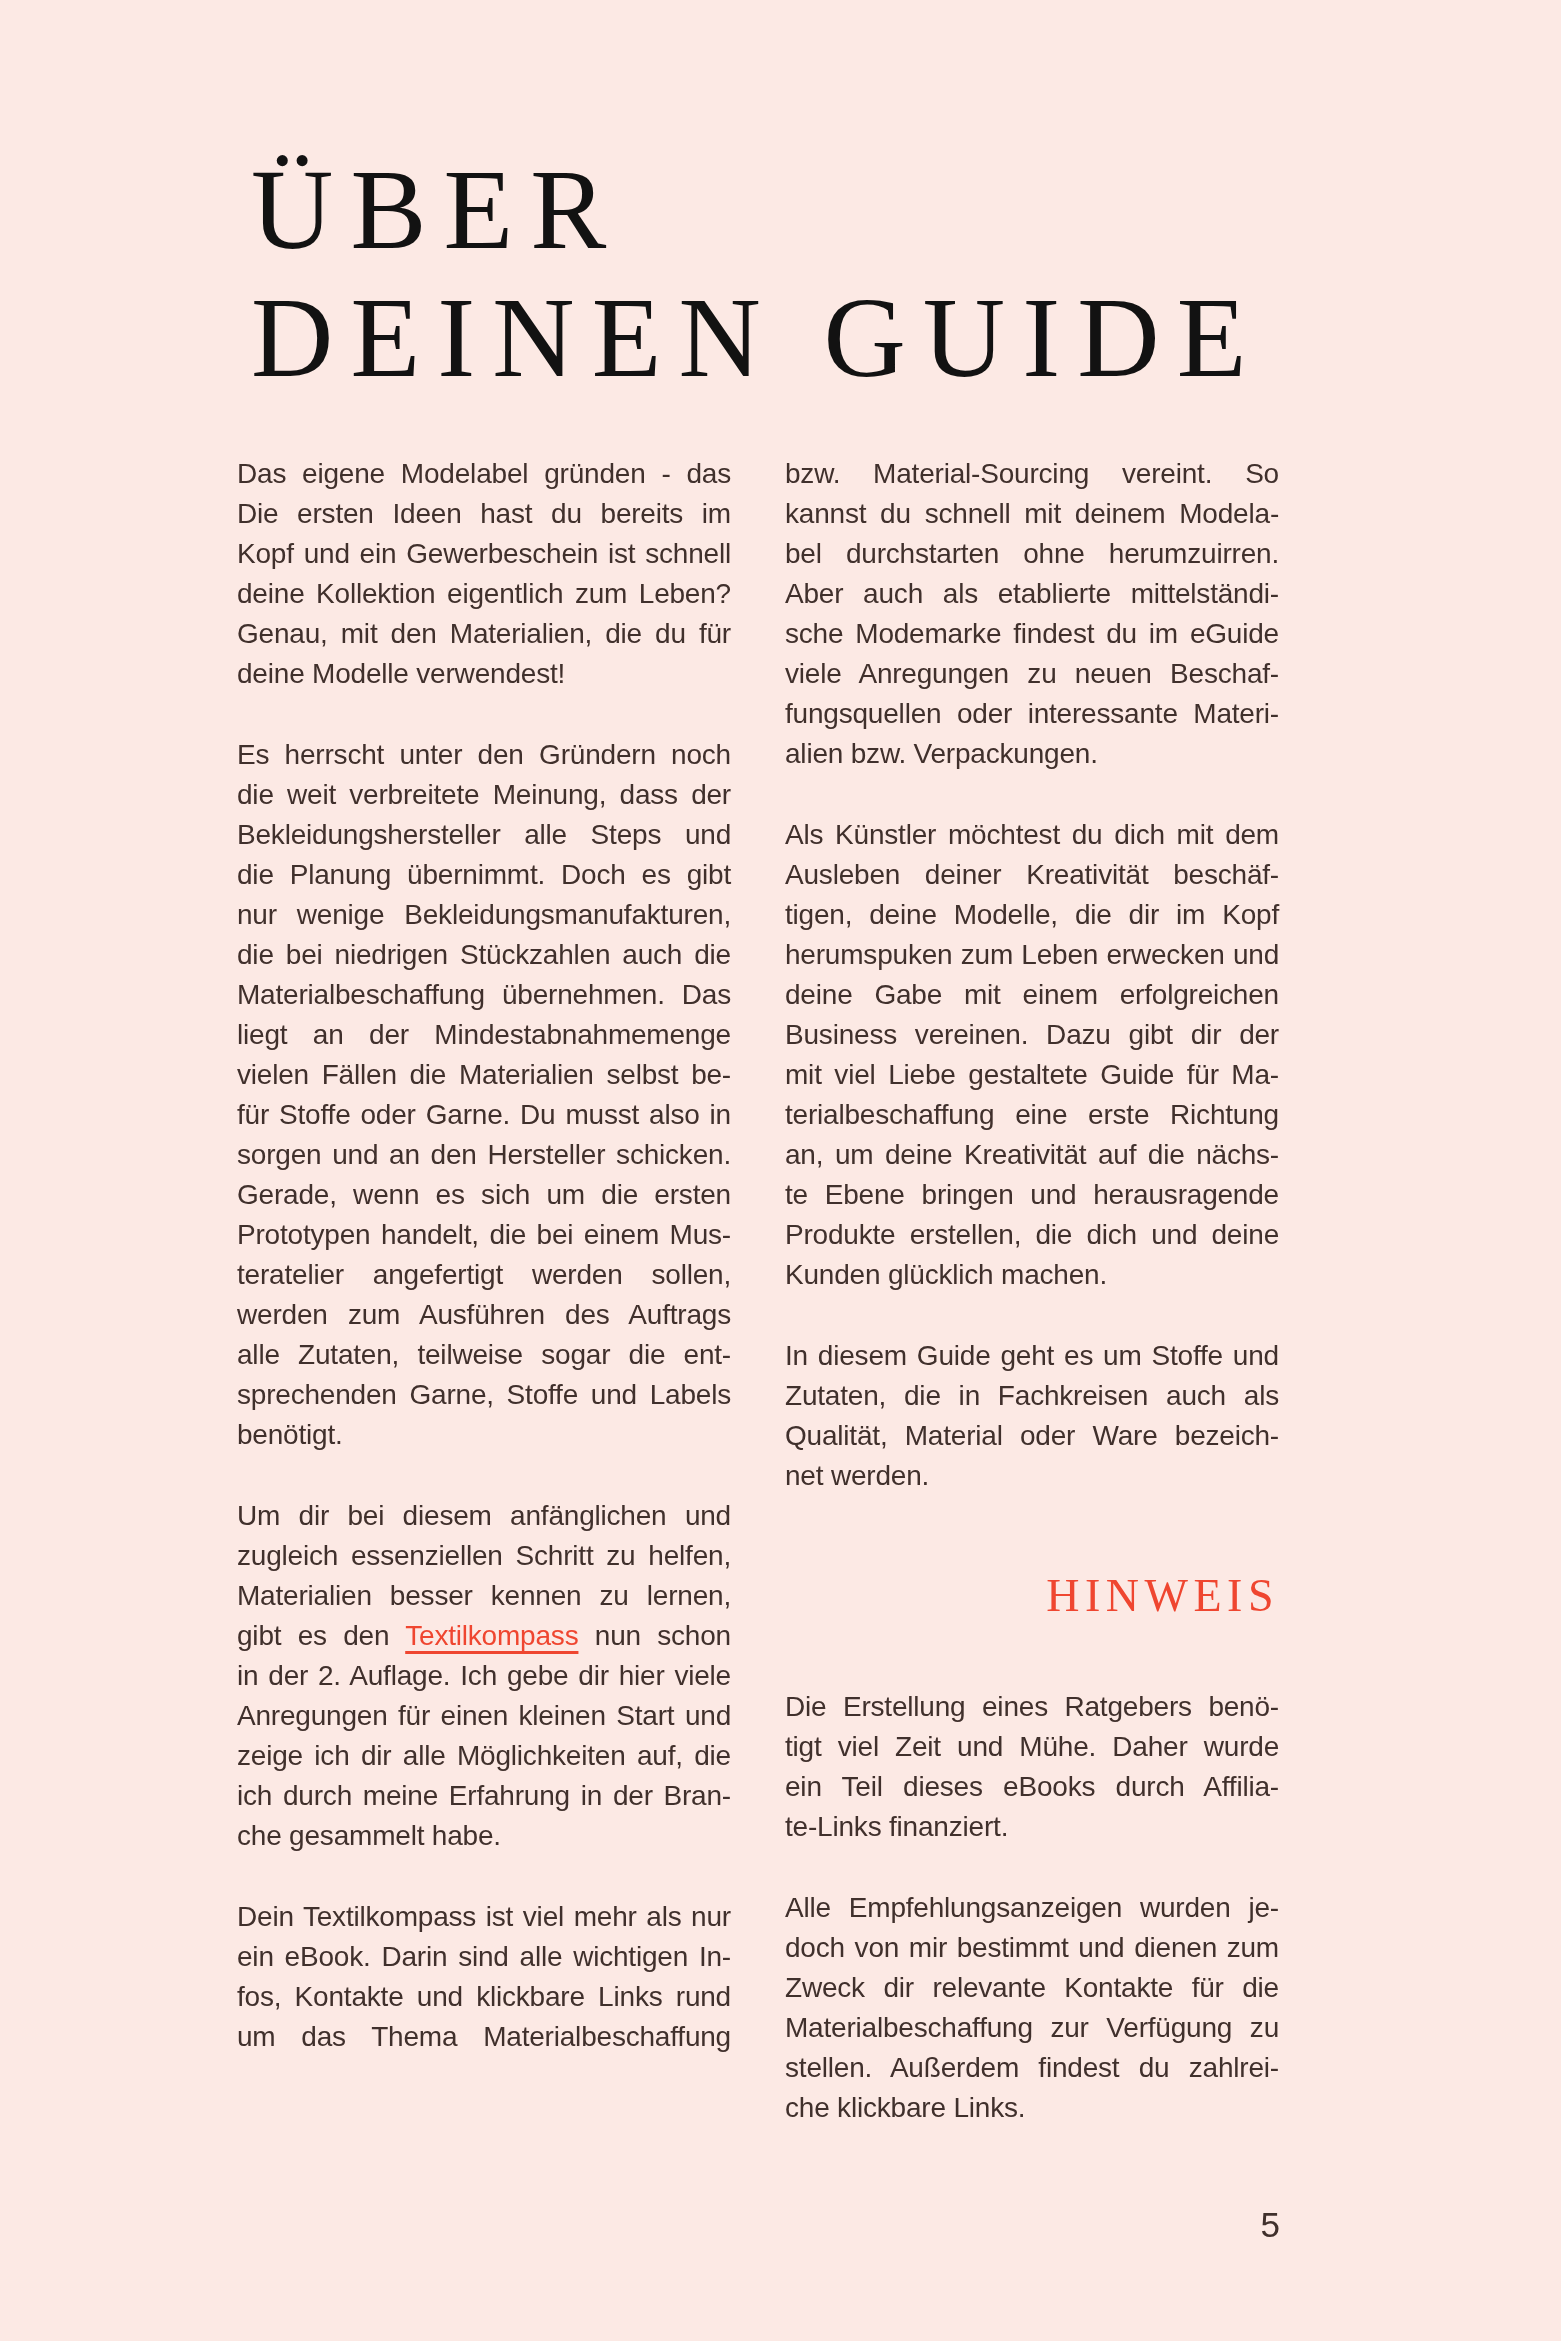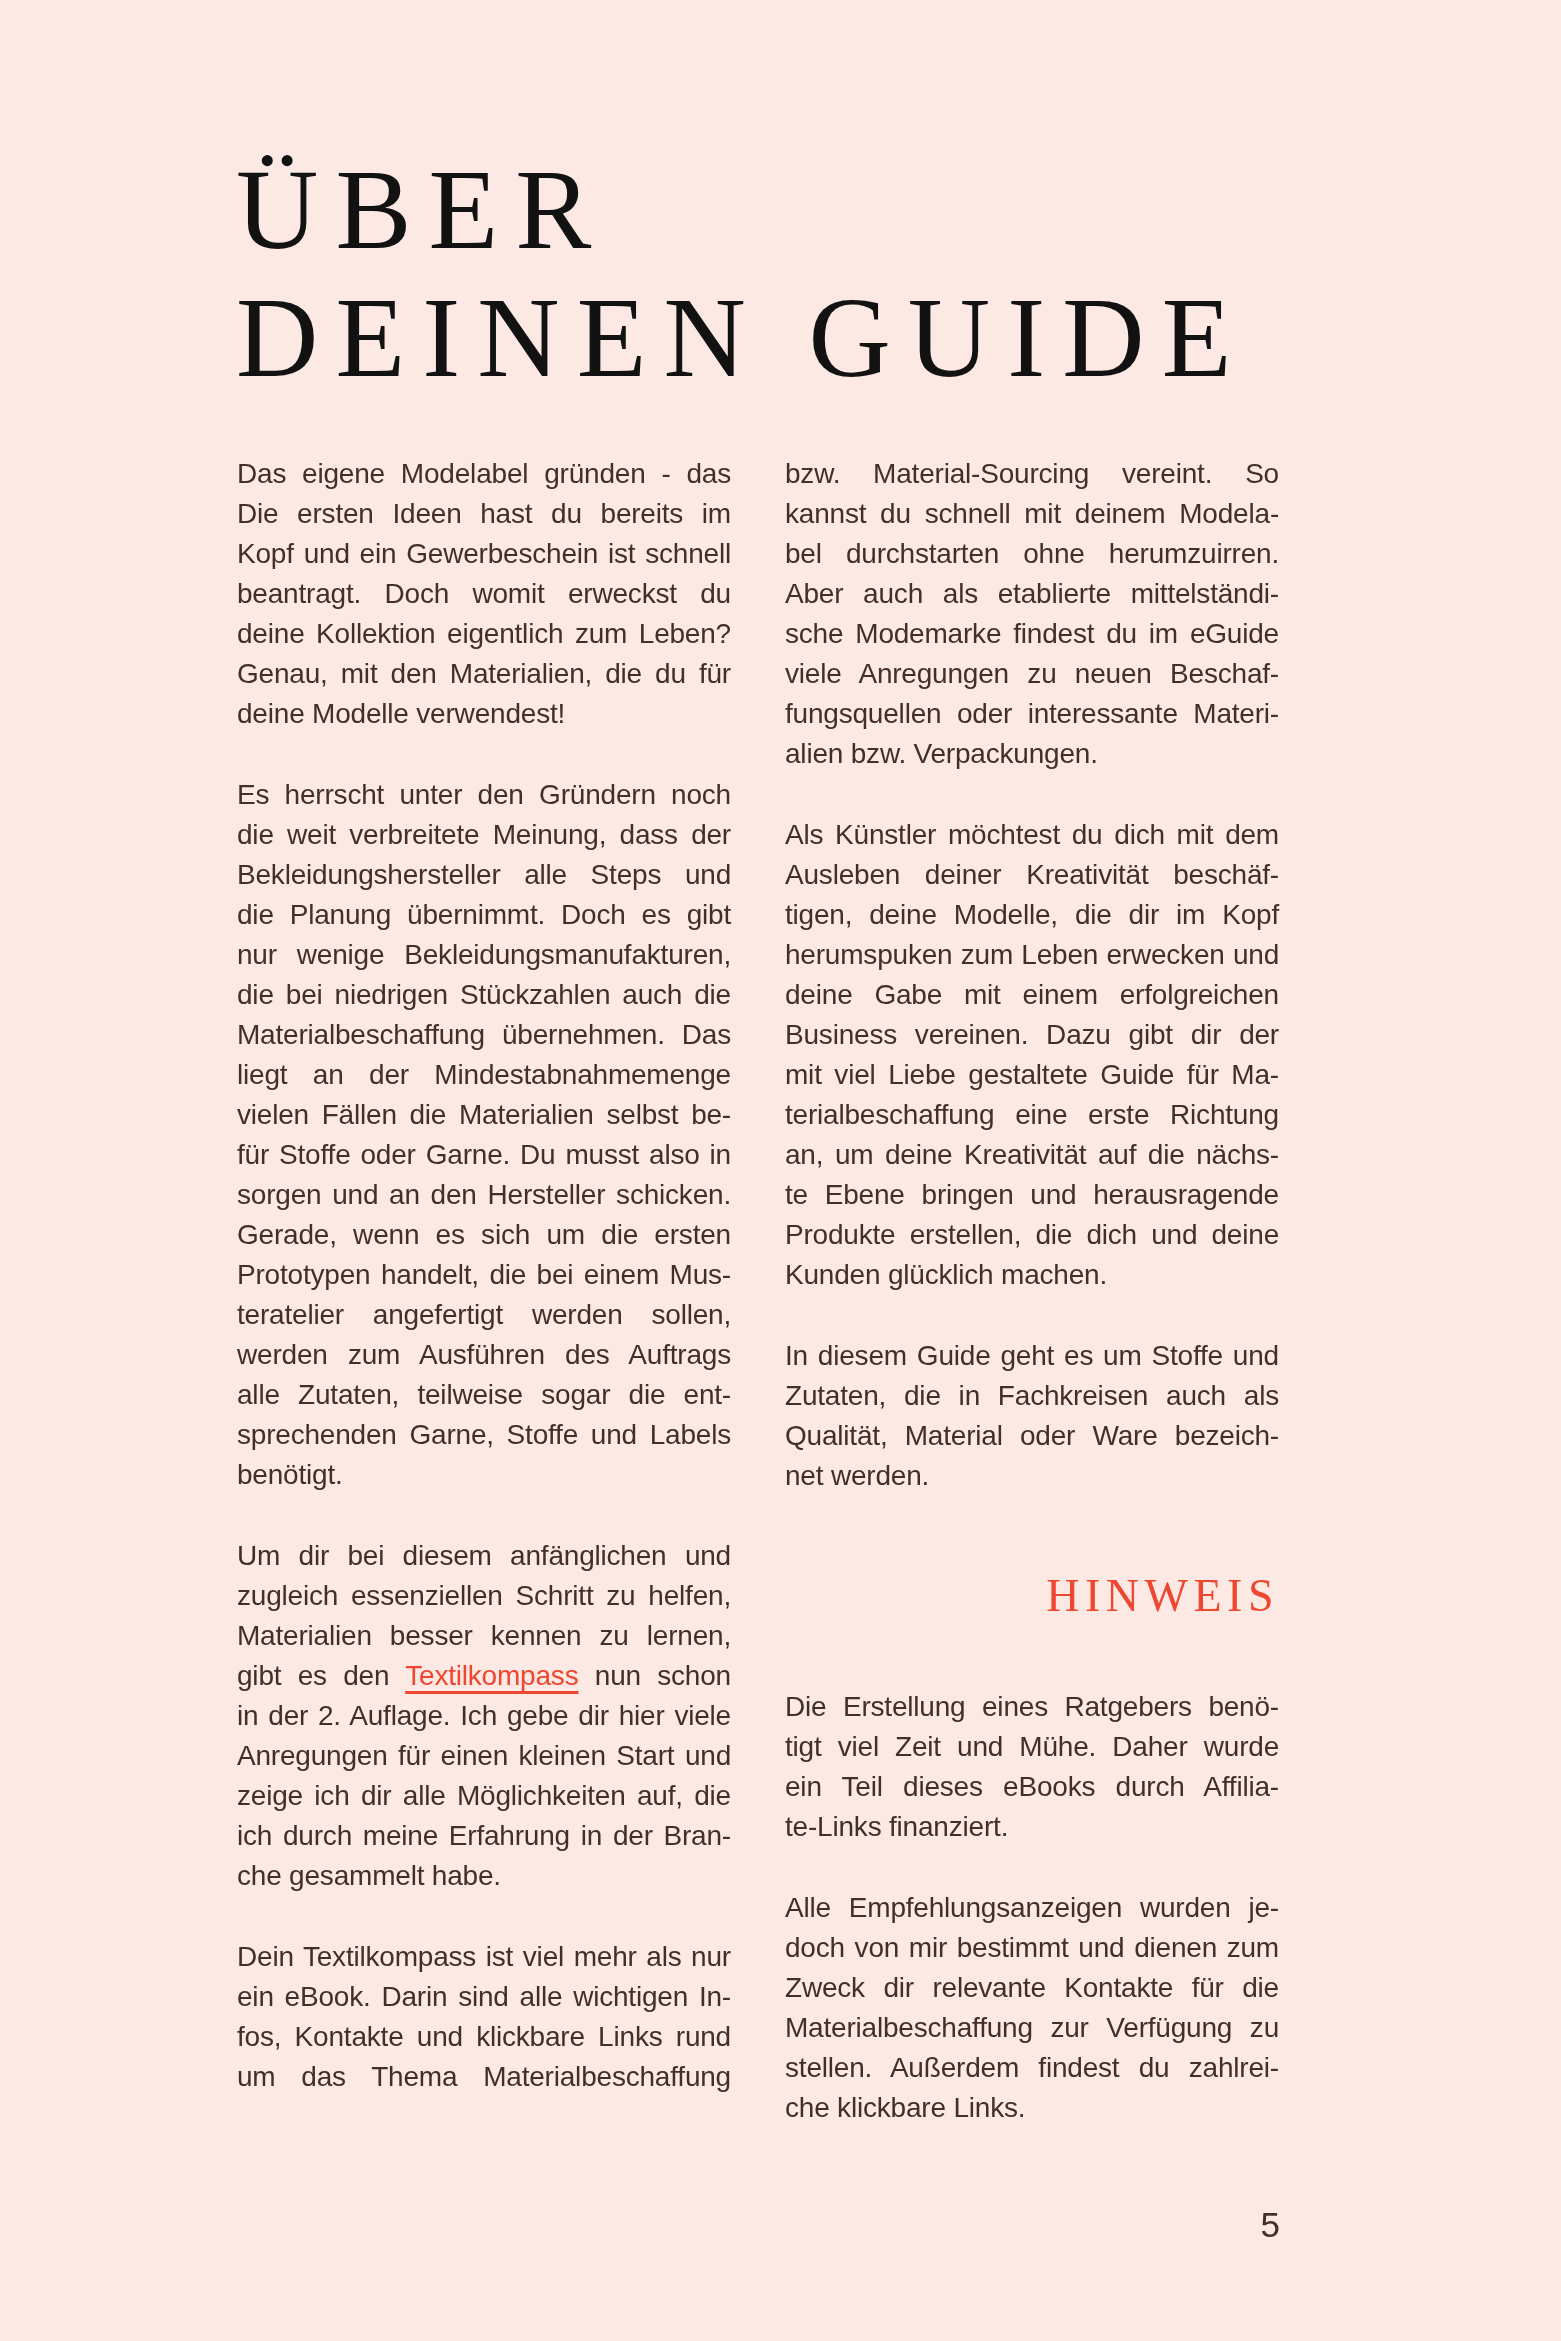--- a/index.html
+++ b/index.html
@@ -5,21 +5,21 @@
 <style>
   html,body{margin:0;padding:0}
   body{
     width:1561px;height:2342px;
     position:relative;overflow:hidden;
     background:var(--bg,#fce9e4);
     font-family:"Liberation Sans",sans-serif;
   }
   .page{position:absolute;inset:0}
   .title{
-    position:absolute;top:146px;left:236px;margin:0;
+    position:absolute;top:146px;left:251px;margin:0;
     font-family:"Liberation Serif",serif;font-weight:normal;
     font-size:114px;line-height:128px;letter-spacing:.15em;
     color:var(--title,#121212);white-space:nowrap;
   }
   .columns{
     position:absolute;top:454px;left:237px;width:1043px;
     display:flex;gap:54px;
   }
   .col{
     width:494px;
@@ -58,21 +58,20 @@
     <div>ÜBER</div>
     <div>DEINEN GUIDE</div>
   </h1>
 
   <div class="columns">
     <div class="col" id="col-left">
         <div class="para">
           <div class="line">Das eigene Modelabel gründen - das</div>
           <div class="line">Die ersten Ideen hast du bereits im</div>
           <div class="line">Kopf und ein Gewerbeschein ist schnell</div>
-          <div class="line">beantragt. Doch womit erweckst du</div>
           <div class="line">deine Kollektion eigentlich zum Leben?</div>
           <div class="line">Genau, mit den Materialien, die du für</div>
           <div class="line end">deine Modelle verwendest!</div>
         </div>
         <div class="para">
           <div class="line">Es herrscht unter den Gründern noch</div>
           <div class="line">die weit verbreitete Meinung, dass der</div>
           <div class="line">Bekleidungshersteller alle Steps und</div>
           <div class="line">die Planung übernimmt. Doch es gibt</div>
           <div class="line">nur wenige Bekleidungsmanufakturen,</div>

